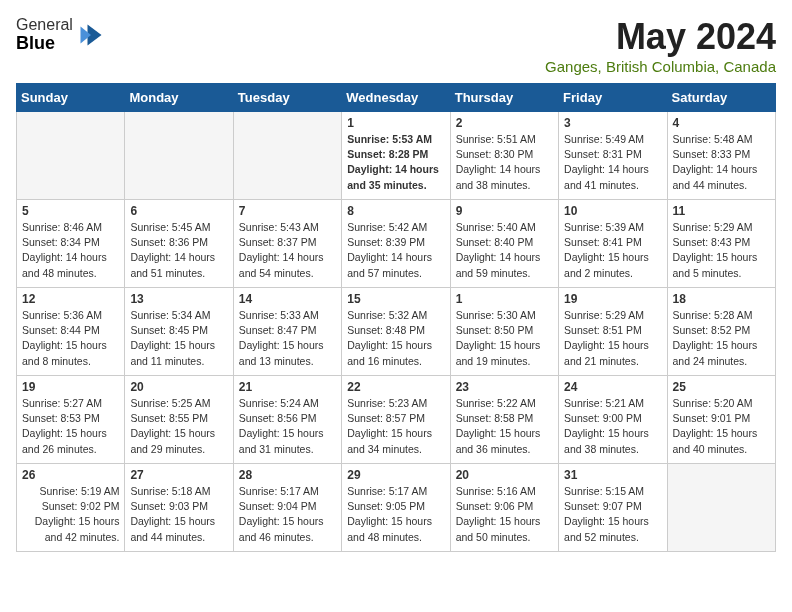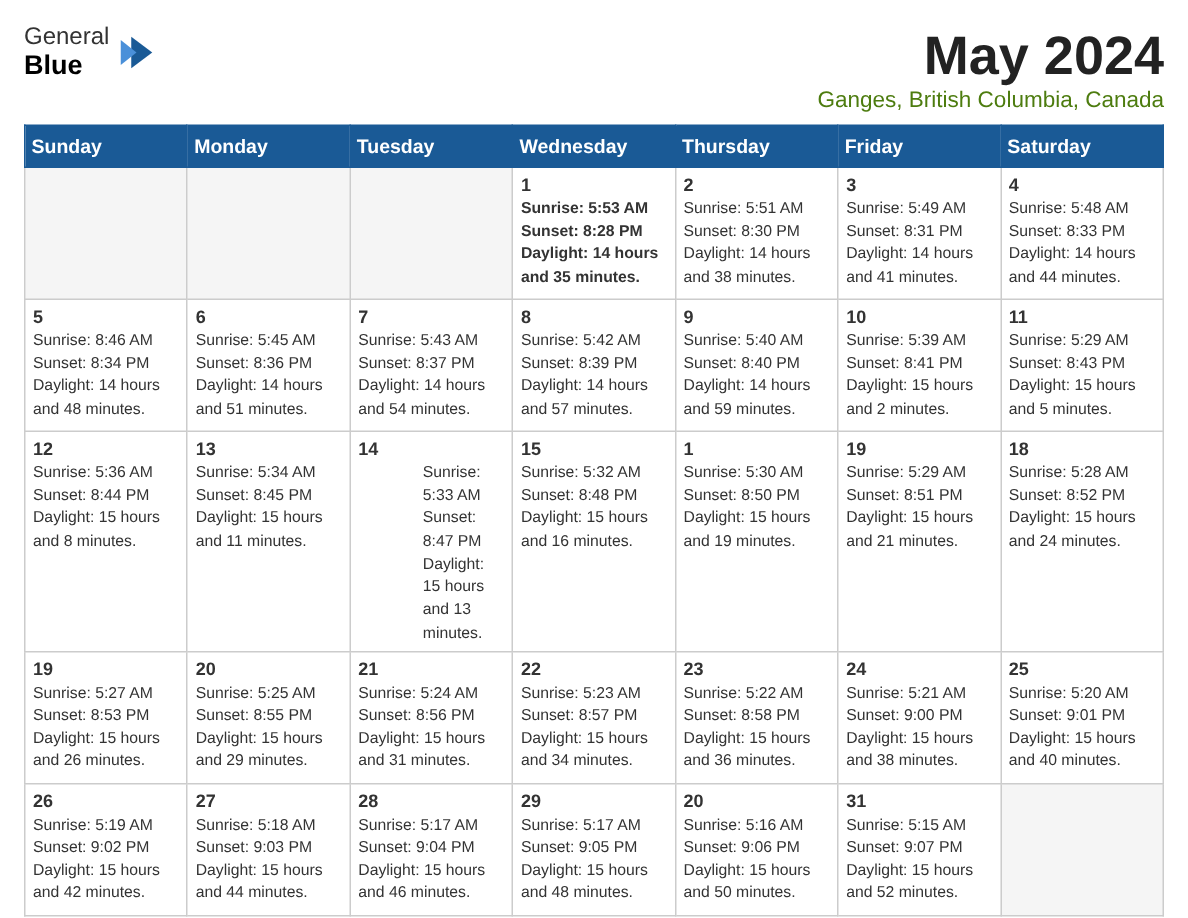--- a/index.html
+++ b/index.html
@@ -215,21 +215,21 @@
         </td>
         <td>
           <span class="day-num">13</span>
           <div class="day-info" style="white-space: pre-line;">Sunrise: 5:34 AM
 Sunset: 8:45 PM
 Daylight: 15 hours
 and 11 minutes.</div>
         </td>
         <td>
           <span class="day-num">14</span>
-          <div class="day-info" style="white-space: pre-line; margin-left: 43px;">Sunrise: 5:33 AM
+          <div class="day-info" style="white-space: pre-line;">Sunrise: 5:33 AM
 Sunset: 8:47 PM
 Daylight: 15 hours
 and 13 minutes.</div>
         </td>
         <td>
           <span class="day-num">15</span>
           <div class="day-info" style="white-space: pre-line;">Sunrise: 5:32 AM
 Sunset: 8:48 PM
 Daylight: 15 hours
 and 16 minutes.</div>
@@ -303,21 +303,21 @@
           <span class="day-num">25</span>
           <div class="day-info" style="white-space: pre-line;">Sunrise: 5:20 AM
 Sunset: 9:01 PM
 Daylight: 15 hours
 and 40 minutes.</div>
         </td>
       </tr>
       <tr>
         <td>
           <span class="day-num">26</span>
-          <div class="day-info" style="white-space: pre-line;">Sunrise: 5:19 AM
+          <div class="day-info" style="white-space: pre-line; text-align: right;">Sunrise: 5:19 AM
 Sunset: 9:02 PM
 Daylight: 15 hours
 and 42 minutes.</div>
         </td>
         <td>
           <span class="day-num">27</span>
           <div class="day-info" style="white-space: pre-line;">Sunrise: 5:18 AM
 Sunset: 9:03 PM
 Daylight: 15 hours
 and 44 minutes.</div>

